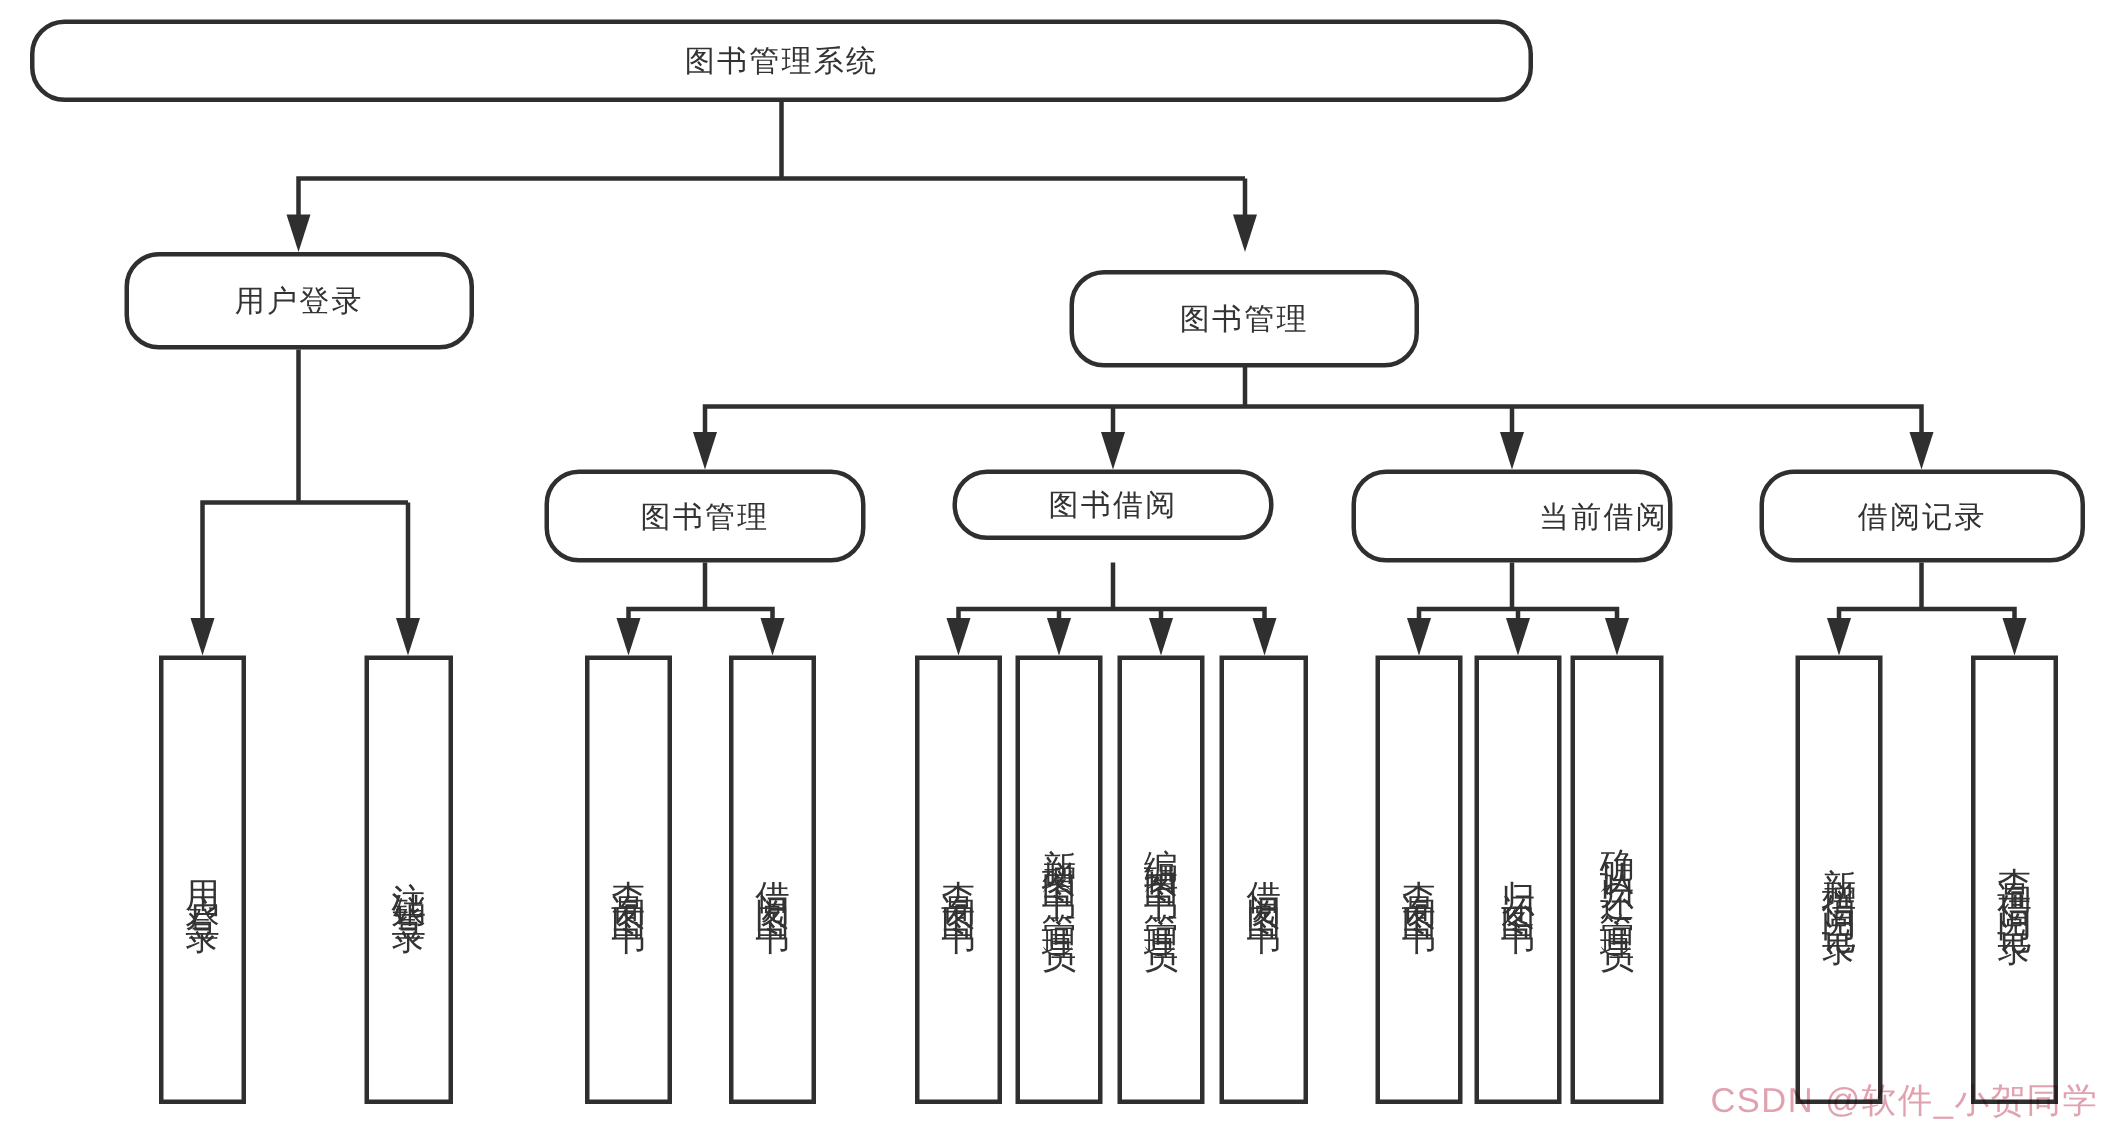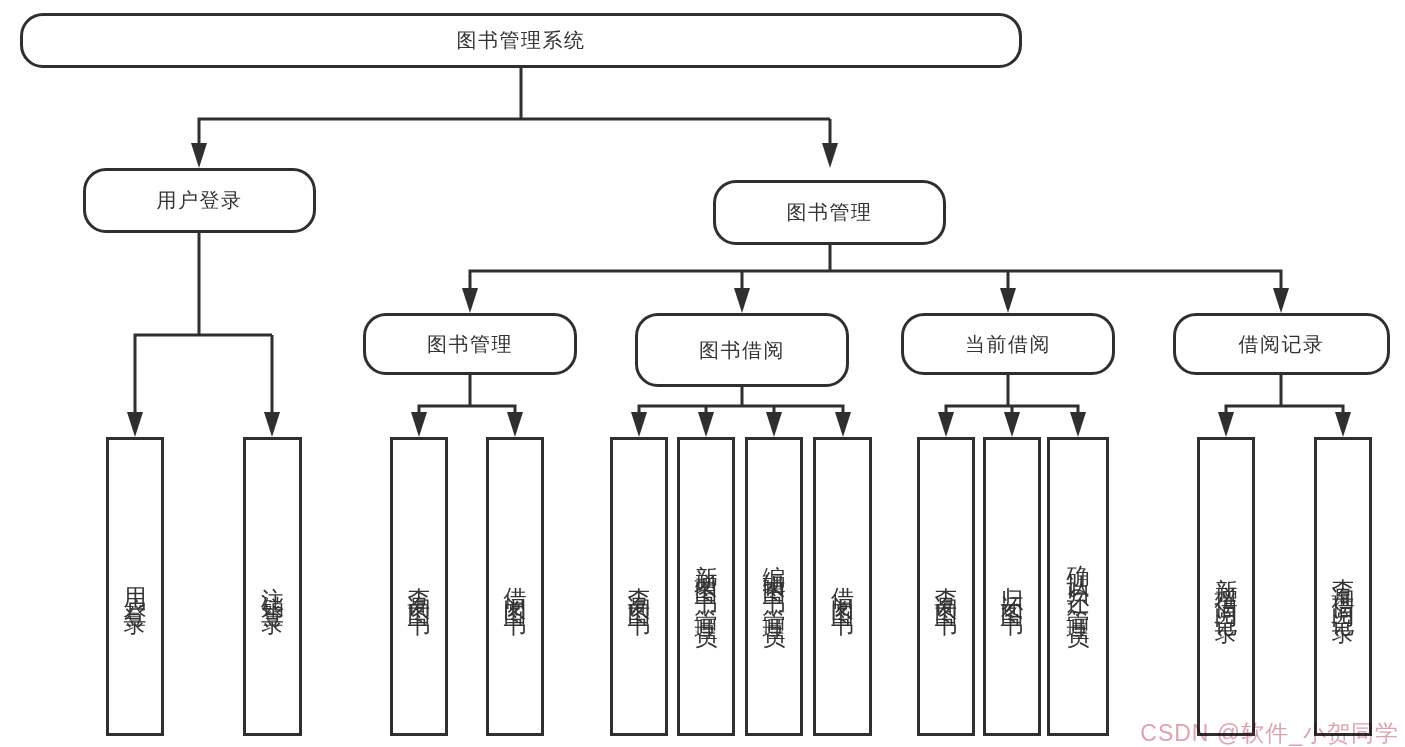--- a/index.html
+++ b/index.html
@@ -112,24 +112,24 @@
   <div class="node hbox" style="left:83px; top:168px; width:233px; height:65px;">
     <span>用户登录</span>
   </div>
   <div class="node hbox" style="left:713px; top:168px; width:233px; height:65px;margin-top:12px;">
     <span>图书管理</span>
   </div>
 
   <div class="node hbox" style="left:363px; top:313px; width:214px; height:62px;">
     <span>图书管理</span>
   </div>
-  <div class="node hbox" style="left:635px; top:313px; width:214px; height:74px;">
+  <div class="node hbox" style="left:635px; top:313px; width:214px; height:47px;">
     <span>图书借阅</span>
   </div>
-  <div class="node hbox" style="left:901px; top:313px; width:214px; height:62px;">
+  <div class="node hbox" style="left:901px; top:313px; width:214px; height:62px;justify-content:flex-end;">
     <span>当前借阅</span>
   </div>
   <div class="node hbox" style="left:1173px; top:313px; width:217px; height:62px;">
     <span>借阅记录</span>
   </div>
 
   <div class="node vbox" style="left:106px; top:437px; width:58px; height:299px;">
     <span class="vtext">用户登录</span>
   </div>
   <div class="node vbox" style="left:243px; top:437px; width:59px; height:299px;">

